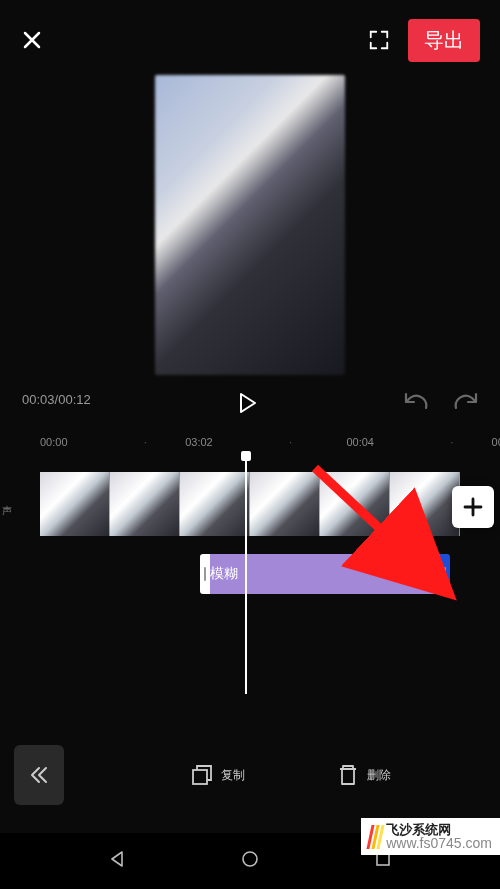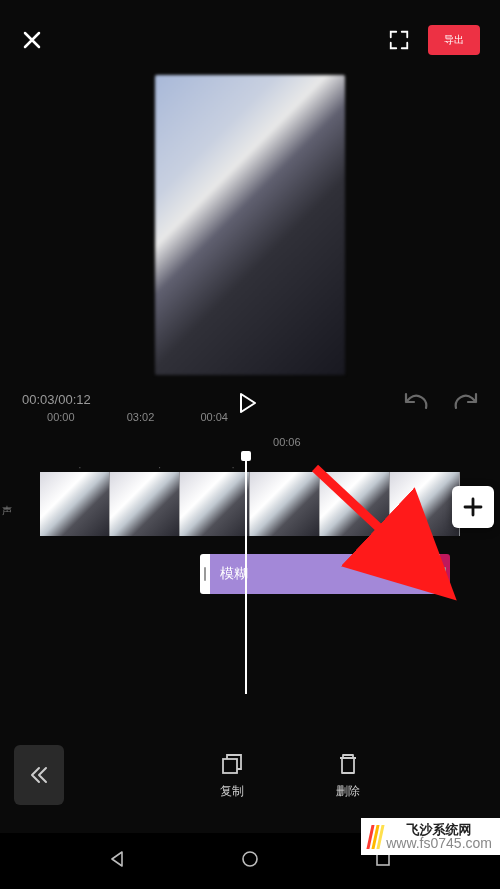--- a/index.html
+++ b/index.html
@@ -18,21 +18,21 @@
       align-items: center;
       padding: 20px 20px 10px;
       height: 70px;
     }
     .close-btn { width: 24px; height: 24px; cursor: pointer; }
     .right-controls { display: flex; align-items: center; gap: 18px; }
     .fullscreen-btn { width: 22px; height: 22px; cursor: pointer; }
     .export-btn {
       background: #ed3144;
       color: #fff;
-      font-size: 10px;
+      font-size: 20px;
       font-weight: 500;
       padding: 8px 16px;
       border-radius: 4px;
       cursor: pointer;
     }
     .preview-area {
       display: flex;
       justify-content: center;
       align-items: center;
       height: 310px;
@@ -57,21 +57,21 @@
     .undo-redo { display: flex; gap: 22px; }
     .undo-btn, .redo-btn { cursor: pointer; opacity: 0.6; }
     .ruler {
       display: flex;
       align-items: center;
       padding: 4px 0 4px 40px;
       height: 24px;
       font-size: 11px;
       color: #888;
     }
-    .ruler-item { display: flex; align-items: center; gap: 38px; flex-direction: column; }
+    .ruler-item { display: flex; align-items: center; gap: 38px; }
     .ruler-tick { color: #555; margin-left: 38px; }
     .timeline-area {
       position: relative;
       height: 180px;
       padding-top: 18px;
     }
     .track-label {
       position: absolute;
       left: 2px;
       top: 50px;
@@ -109,25 +109,24 @@
       box-shadow: 0 2px 8px rgba(0,0,0,0.4);
     }
     .effect-clip {
       position: absolute;
       top: 100px;
       left: 200px;
       width: 250px;
       height: 40px;
       background: #a388d8;
       border-left: 10px solid #fff;
-      border-right: 10px solid #be185d;
+      border-right: 10px solid #1d4ed8;
       border-radius: 3px;
       display: flex;
       align-items: center;
-      padding-left: 10px;
       color: #fff;
       font-size: 14px;
       cursor: pointer;
     }
     .effect-clip::before, .effect-clip::after {
       content: "";
       position: absolute;
       width: 2px;
       height: 14px;
       background: #999;
@@ -185,21 +184,21 @@
       cursor: pointer;
     }
     .tool-actions {
       flex: 1;
       display: flex;
       justify-content: center;
       gap: 90px;
     }
     .tool-item {
       display: flex;
-      flex-direction: column;
+      flex-direction: row;
       align-items: center;
       gap: 6px;
       cursor: pointer;
     }
     .tool-icon { width: 26px; height: 26px; }
     .tool-label { font-size: 12px; color: #ccc; }
     .nav-bar {
       position: absolute;
       bottom: 0;
       left: 0;
@@ -222,21 +221,21 @@
       align-items: center;
       gap: 4px;
       z-index: 50;
     }
     .wm-stripes {
       display: flex;
       gap: 2px;
     }
     .wm-stripe { width: 3px; height: 24px; }
     .wm-text { display: flex; flex-direction: column; line-height: 1; }
-    .wm-main { color: #222; font-size: 13px; font-weight: 600; text-align: center; }
+    .wm-main { color: #222; font-size: 13px; font-weight: 600; }
     .wm-sub { color: #888; font-size: 14px; }
   </style>
 </head>
 <body>
 
 <div class="topbar">
   <div class="close-btn">
     <svg viewBox="0 0 24 24">
       <path d="M5 5 L19 19 M19 5 L5 19" stroke="#fff" stroke-width="2.5" stroke-linecap="round"></path>
     </svg>
@@ -280,21 +279,21 @@
 
 <div class="ruler">
   <div class="ruler-item">
     <span>00:00</span>
     <span class="ruler-tick">·</span>
   </div>
   <div class="ruler-item" style="margin-left:38px">
     <span>03:02</span>
     <span class="ruler-tick">·</span>
   </div>
-  <div class="ruler-item" style="margin-left:32px">
+  <div class="ruler-item" style="margin-left:54px">
     <span>00:04</span>
     <span class="ruler-tick">·</span>
   </div>
   <div class="ruler-item" style="margin-left:38px">
     <span>00:06</span>
   </div>
 </div>
 
 <div class="timeline-area">
   <div class="playhead"></div>

